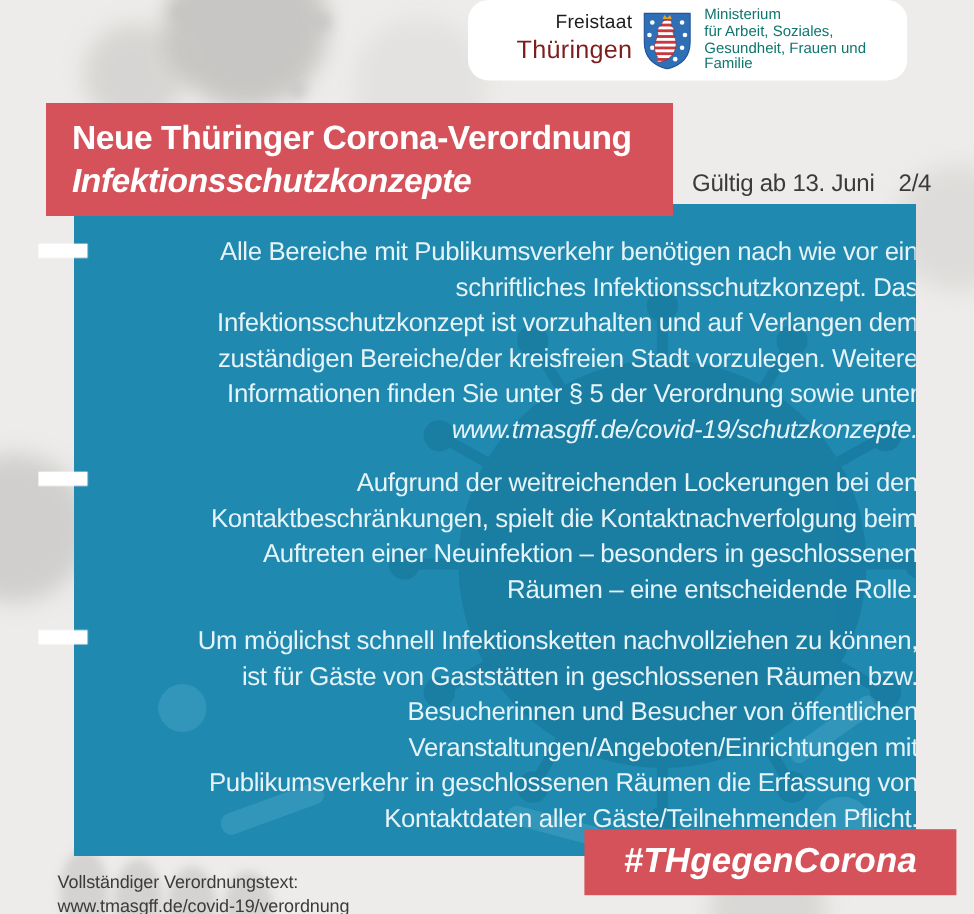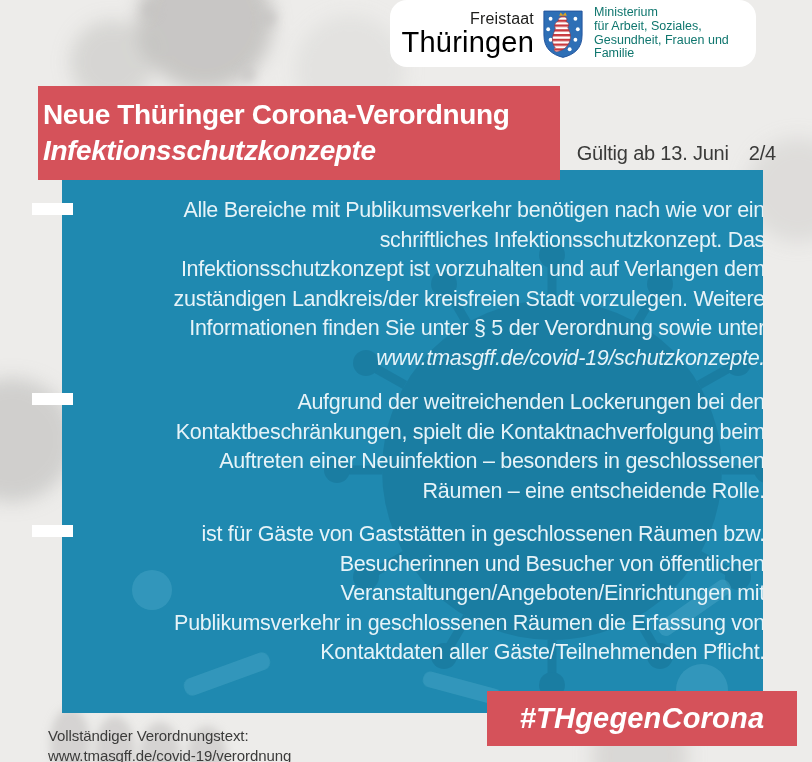--- a/index.html
+++ b/index.html
@@ -11,29 +11,29 @@
   .bg-svg{position:absolute;left:0;top:0;width:812px;height:762px;z-index:0;}
 
   
   .logo-box{
     position:absolute;left:390px;top:0;width:366px;height:67px;
     background:#ffffff;z-index:3;
     display:flex;align-items:center;border-radius:17px;
   }
   .brand{display:flex;flex-direction:column;align-items:flex-end;margin-left:10px;width:134px;}
   .brand-small{font-size:16px;line-height:17px;color:#1d1d1b;letter-spacing:0.2px;}
-  .brand-large{font-size:29px;line-height:30px;color:#000000;letter-spacing:0.2px;margin-left:30px;}
+  .brand-large{font-size:21px;line-height:30px;color:#7f1d1d;letter-spacing:0.2px;margin-left:30px;}
   .arms{width:42px;height:48px;margin:0 10px 0 8px;flex:0 0 auto;}
   .ministry{font-size:12.5px;line-height:13.8px;color:#0f766e;}
 
   
   .title-banner{
     position:absolute;left:38px;top:86px;width:522px;height:94px;
     background:#d5525a;color:#ffffff;z-index:4;
-    padding:11px 0 0 5px;box-sizing:border-box;
+    padding:11px 0 0 22px;box-sizing:border-box;
   }
   .title-line{font-size:28px;font-weight:bold;line-height:36px;letter-spacing:-0.4px;white-space:nowrap;}
   .title-line.italic{font-style:italic;}
 
   
   .validity{
     position:absolute;top:142px;left:540px;width:236px;z-index:2;
     display:flex;justify-content:flex-end;gap:20px;
     font-size:20px;color:#3a3a39;letter-spacing:-0.2px;
   }
@@ -187,33 +187,34 @@
       <rect x="590" y="430" width="85" height="16" rx="7" transform="rotate(-35 632 438)"></rect>
       <circle cx="640" cy="520" r="26"></circle>
       <circle cx="90" cy="420" r="20"></circle>
     </g>
   </svg>
 
   <div class="para para-1">
     <div class="pline">Alle Bereiche mit Publikumsverkehr benötigen nach wie vor ein</div>
     <div class="pline">schriftliches Infektionsschutzkonzept. Das</div>
     <div class="pline">Infektionsschutzkonzept ist vorzuhalten und auf Verlangen dem</div>
-    <div class="pline">zuständigen Landkreis/der kreisfreien Stadt vorzulegen. Weitere</div>
+    <div class="pline">zuständigen Bereiche/der kreisfreien Stadt vorzulegen. Weitere</div>
     <div class="pline">Informationen finden Sie unter § 5 der Verordnung sowie unter</div>
     <div class="pline italic">www.tmasgff.de/covid-19/schutzkonzepte.</div>
   </div>
 
   <div class="para para-2">
     <div class="pline">Aufgrund der weitreichenden Lockerungen bei den</div>
     <div class="pline">Kontaktbeschränkungen, spielt die Kontaktnachverfolgung beim</div>
     <div class="pline">Auftreten einer Neuinfektion – besonders in geschlossenen</div>
     <div class="pline">Räumen – eine entscheidende Rolle.</div>
   </div>
 
   <div class="para para-3">
+    <div class="pline">Um möglichst schnell Infektionsketten nachvollziehen zu können,</div>
     <div class="pline">ist für Gäste von Gaststätten in geschlossenen Räumen bzw.</div>
     <div class="pline">Besucherinnen und Besucher von öffentlichen</div>
     <div class="pline">Veranstaltungen/Angeboten/Einrichtungen mit</div>
     <div class="pline">Publikumsverkehr in geschlossenen Räumen die Erfassung von</div>
     <div class="pline">Kontaktdaten aller Gäste/Teilnehmenden Pflicht.</div>
   </div>
 </div>
 
 <div class="dash dash-1"></div>
 <div class="dash dash-2"></div>

